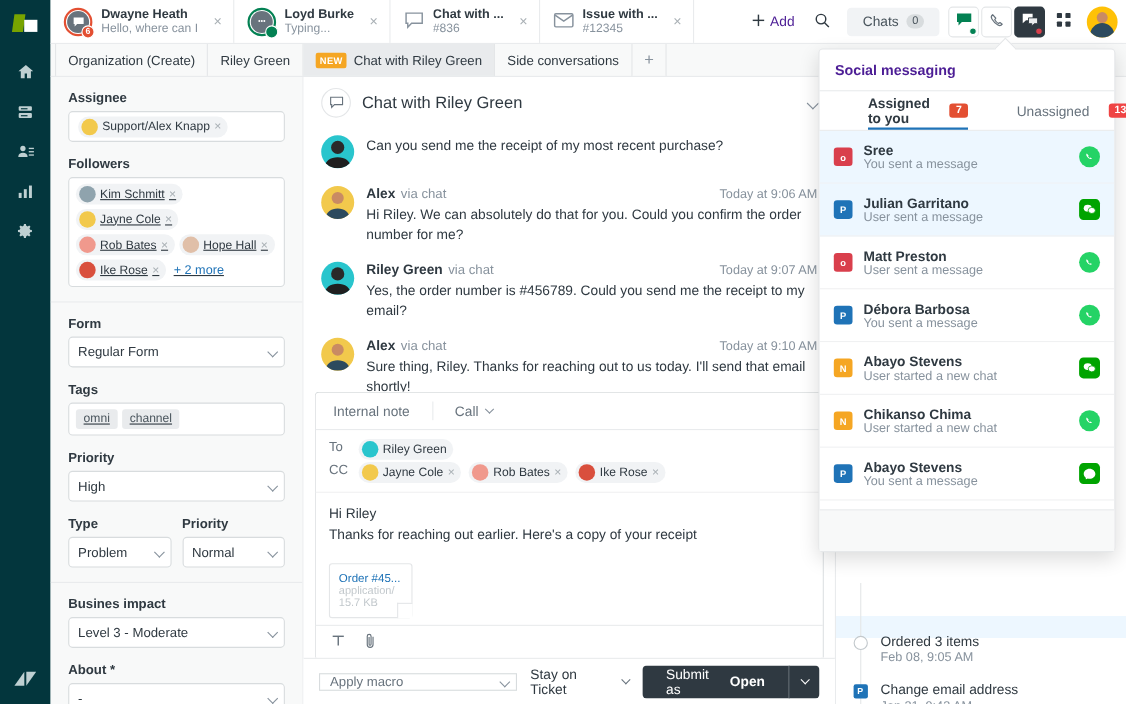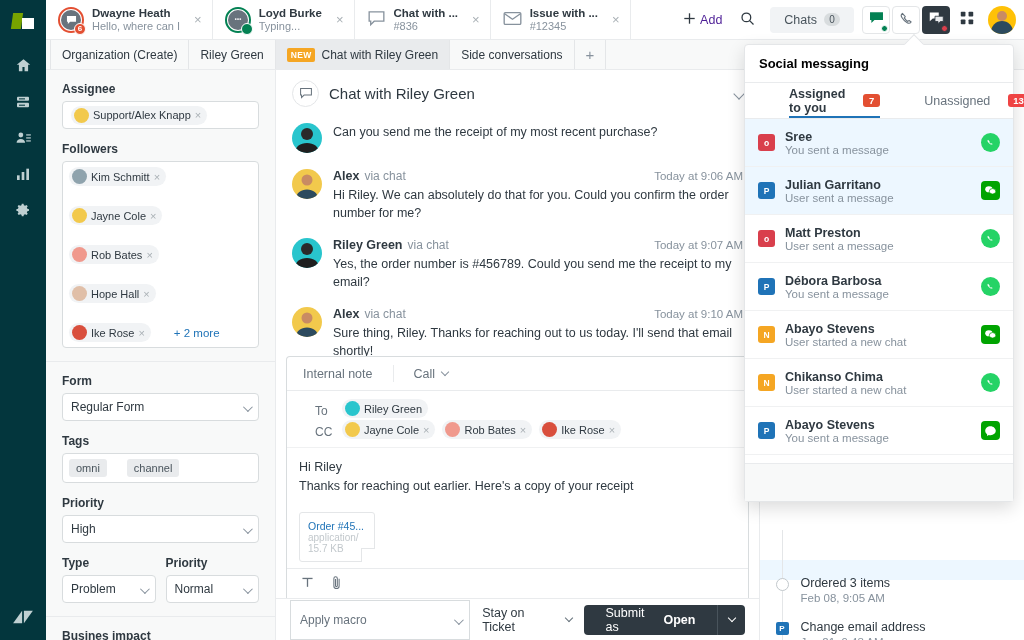--- a/index.html
+++ b/index.html
@@ -99,21 +99,21 @@
      overflow: hidden; padding: 12px 16px 0 16px; }
   .fld { margin-bottom: 13px; }
   .fld-lbl { font-size: 12px; font-weight: bold; color: #2f3941; margin-bottom: 5px; }
   .ctl { background: #fff; border: 1px solid #d8dcde; border-radius: 4px; min-height: 28px;
      display: flex; align-items: center; padding: 3px 8px; font-size: 12px; color: #2f3941;
      cursor: pointer; position: relative; }
   .ctl.sel-ctl { padding-right: 4px; height: 28px; }
   .caret { position: absolute; right: 8px; top: 50%; margin-top: -2px; width: 7px; height: 7px;
      border-right: 1.4px solid #87929d; border-bottom: 1.4px solid #87929d;
      transform: rotate(45deg) translateY(-2px); }
-  .chipbox { flex-wrap: wrap; gap: 20px; padding: 5px 6px; }
+  .chipbox { flex-wrap: wrap; gap: 4px; padding: 5px 6px; text-decoration: underline; }
   .chip { display: inline-flex; align-items: center; gap: 4px; background: #f1f3f5;
      border-radius: 11px; padding: 2px 6px 2px 3px; font-size: 11px; color: #2f3941; white-space: nowrap; }
   .chip .cav { width: 15px; height: 15px; border-radius: 50%; flex: 0 0 15px; }
   .chip .cx { color: #a9b0b5; font-size: 11px; cursor: pointer; }
   .chip.tag { background: #e9ebed; border-radius: 3px; padding: 3px 7px; color: #49545c; }
   .more-link { font-size: 11.5px; color: #1f73b7; cursor: pointer; align-self: center; padding: 0 3px; }
   .divider { border-top: 1px solid #e9ebed; margin: 4px -16px 12px -16px; }
   .two { display: flex; gap: 10px; }
   .two > div { flex: 1; min-width: 0; }
 
@@ -143,40 +143,40 @@
   .composer { margin: 0 10px 0 10px; border: 1px solid #d8dcde; border-radius: 4px 4px 0 0;
      border-bottom: none; background: #fff; display: flex; flex-direction: column; flex: 0 0 auto; }
   .ctabs { display: flex; align-items: stretch; border-bottom: 1px solid #e9ebed; height: 34px; }
   .ctab { padding: 0 16px; display: flex; align-items: center; font-size: 12.5px; color: #68737d;
      cursor: pointer; }
   .ctab.act { color: #1f73b7; font-weight: bold; box-shadow: inset 0 -2px 0 #1f73b7; }
   .csep { width: 1px; background: #e9ebed; margin: 8px 4px; }
   .ctab .cc { width: 6px; height: 6px; border-right: 1.4px solid #87929d;
      border-bottom: 1.4px solid #87929d; transform: rotate(45deg); margin-left: 7px; margin-top: -3px; }
   .recip { padding: 6px 12px; border-bottom: 1px solid #f0f1f2; }
-  .recip-row { display: flex; align-items: flex-end; gap: 7px; margin: 2px 16px; }
+  .recip-row { display: flex; align-items: flex-start; gap: 7px; margin: 2px 0; }
   .recip-row .k { font-size: 12px; color: #68737d; width: 20px; flex: 0 0 20px; }
   .cbody { padding: 10px 12px 6px 12px; }
   .cline { font-size: 12.5px; color: #2f3941; line-height: 19px; }
   .attach { width: 76px; border: 1px solid #e4e6e8; border-radius: 3px; padding: 7px 8px;
      margin-top: 16px; position: relative; }
   .attach .an { font-size: 10.5px; color: #1f73b7; white-space: nowrap; overflow: hidden; }
   .attach .am { font-size: 10px; color: #c2c8cc; }
   .attach .as { font-size: 10px; color: #c2c8cc; }
   .attach .fold { position: absolute; right: -1px; bottom: -1px; width: 14px; height: 14px;
      background: #fff; border-left: 1px solid #e4e6e8; border-top: 1px solid #e4e6e8;
      transform: rotate(0deg); }
   .ctools { border-top: 1px solid #e9ebed; height: 30px; display: flex; align-items: center;
      gap: 16px; padding: 0 14px; }
   .ctools svg { fill: #68737d; }
 
   
   .botbar { height: 42px; flex: 0 0 42px; border-top: 1px solid #e9ebed; background: #fff;
      display: flex; align-items: center; padding: 0 14px; gap: 12px; }
-  .macro { width: 182px; height: 40px; border: 1px solid #d8dcde; border-radius: 0;
+  .macro { width: 182px; height: 16px; border: 1px solid #d8dcde; border-radius: 0;
      display: flex; align-items: center; padding: 0 22px 0 9px; font-size: 12px; color: #68737d;
      position: relative; cursor: pointer; }
   .stay { margin-left: auto; display: flex; align-items: center; gap: 6px; font-size: 12.5px;
      color: #2f3941; cursor: pointer; }
   .stay .cc { width: 6px; height: 6px; border-right: 1.4px solid #68737d;
      border-bottom: 1.4px solid #68737d; transform: rotate(45deg); margin-top: -3px; }
   .submit { display: flex; height: 30px; border-radius: 4px; overflow: hidden; cursor: pointer; }
   .submit .lft { background: #2f3941; color: #fff; font-size: 12.5px; display: flex;
      align-items: center; padding: 0 22px; }
   .submit .lft b { margin-left: 4px; }
@@ -199,21 +199,21 @@
   .evt .ed { font-size: 11.5px; color: #87929d; margin-top: 2px; }
   .hi-band { position: absolute; left: 0; right: 0; top: 490px; height: 20px; background: #edf7ff; }
 
   
   .pop { position: absolute; right: 10px; top: 44px; width: 270px; height: 458px;
      background: #fff; border: 1px solid #e4e6e8; border-radius: 4px;
      box-shadow: 0 6px 18px rgba(0,0,0,.14); display: flex; flex-direction: column; z-index: 40; }
   .pop-arrow { position: absolute; right: 92px; top: -8px; width: 14px; height: 14px;
      background: #fff; border-left: 1px solid #e4e6e8; border-top: 1px solid #e4e6e8;
      transform: rotate(45deg); }
-  .pop-head { padding: 11px 14px; font-size: 13px; font-weight: bold; color: #000000;
+  .pop-head { padding: 11px 14px; font-size: 13px; font-weight: bold; color: #4c1d95;
      border-bottom: 1px solid #e9ebed; }
   .pop-tabs { display: flex; height: 36px; border-bottom: 1px solid #e9ebed; flex: 0 0 36px; }
   .pop-tab { flex: 1; display: flex; align-items: center; justify-content: space-between; gap: 18px;
      font-size: 12.5px; color: #68737d; cursor: pointer; margin-left: 44px; }
   .pop-tab.act { color: #2f3941; font-weight: bold; box-shadow: inset 0 -2px 0 #1f73b7; }
   .pt-badge { font-size: 9.5px; font-weight: bold; color: #fff; border-radius: 3px;
      padding: 1px 5px; min-width: 17px; text-align: center; }
   .pop-list { flex: 1 1 auto; overflow: hidden; }
   .pitem { display: flex; align-items: center; gap: 10px; padding: 9px 13px;
      border-bottom: 1px solid #f0f1f2; cursor: pointer; height: 48px; }

